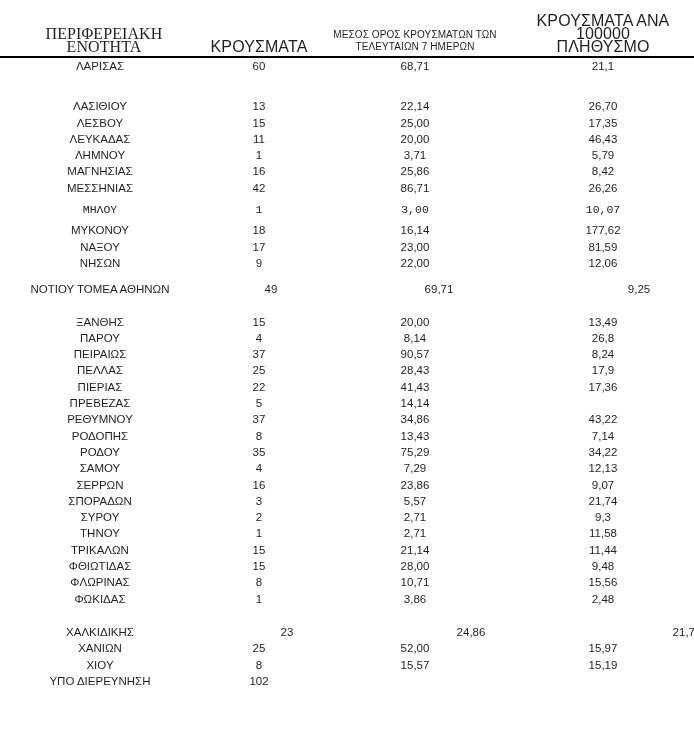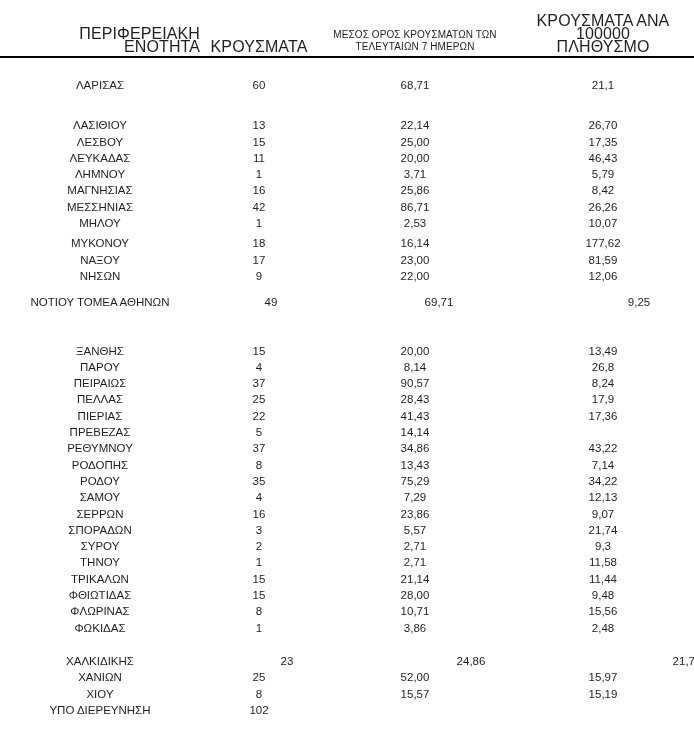--- a/index.html
+++ b/index.html
@@ -31,29 +31,30 @@
     border-bottom: 2px solid #000000;
     padding-bottom: 3px;
   }
   .hcell {
     text-align: center;
     font-size: 16px;
     line-height: 13px;
     letter-spacing: 0.1px;
   }
   .hcell.region-h {
-    text-align: right;
+    text-align: center;
     padding-left: 8px;
+    font-family: Liberation Serif, serif;
   }
   .hcell.avg-h {
     font-size: 10px;
     line-height: 12px;
   }
   .tbody {
-    padding-top: 19px;
+    padding-top: 0;
   }
   .row {
     align-items: center;
     height: 16.3px;
   }
   .cell {
     text-align: center;
     font-size: 11.5px;
     line-height: 16.3px;
     white-space: nowrap;
@@ -120,24 +121,24 @@
       <div class="cell">8,42</div>
     </div>
 
     <div class="grid-row row">
       <div class="cell">ΜΕΣΣΗΝΙΑΣ</div>
       <div class="cell">42</div>
       <div class="cell">86,71</div>
       <div class="cell">26,26</div>
     </div>
 
-    <div class="grid-row row" style="margin-top: 0;">
+    <div class="grid-row row" style="margin-top: 6px; font-family: Liberation Mono, monospace;">
       <div class="cell">ΜΗΛΟΥ</div>
       <div class="cell">1</div>
-      <div class="cell">2,53</div>
+      <div class="cell">3,00</div>
       <div class="cell">10,07</div>
     </div>
 
     <div class="grid-row row" style="margin-top: 4px;">
       <div class="cell">ΜΥΚΟΝΟΥ</div>
       <div class="cell">18</div>
       <div class="cell">16,14</div>
       <div class="cell">177,62</div>
     </div>
 
@@ -155,21 +156,21 @@
       <div class="cell">12,06</div>
     </div>
 
     <div class="grid-row row" style="margin-top: 10px; gap: 12px;">
       <div class="cell">ΝΟΤΙΟΥ ΤΟΜΕΑ ΑΘΗΝΩΝ</div>
       <div class="cell">49</div>
       <div class="cell">69,71</div>
       <div class="cell">9,25</div>
     </div>
 
-    <div class="grid-row row" style="margin-top: 32px;">
+    <div class="grid-row row" style="margin-top: 16px;">
       <div class="cell">ΞΑΝΘΗΣ</div>
       <div class="cell">15</div>
       <div class="cell">20,00</div>
       <div class="cell">13,49</div>
     </div>
 
     <div class="grid-row row">
       <div class="cell">ΠΑΡΟΥ</div>
       <div class="cell">4</div>
       <div class="cell">8,14</div>

